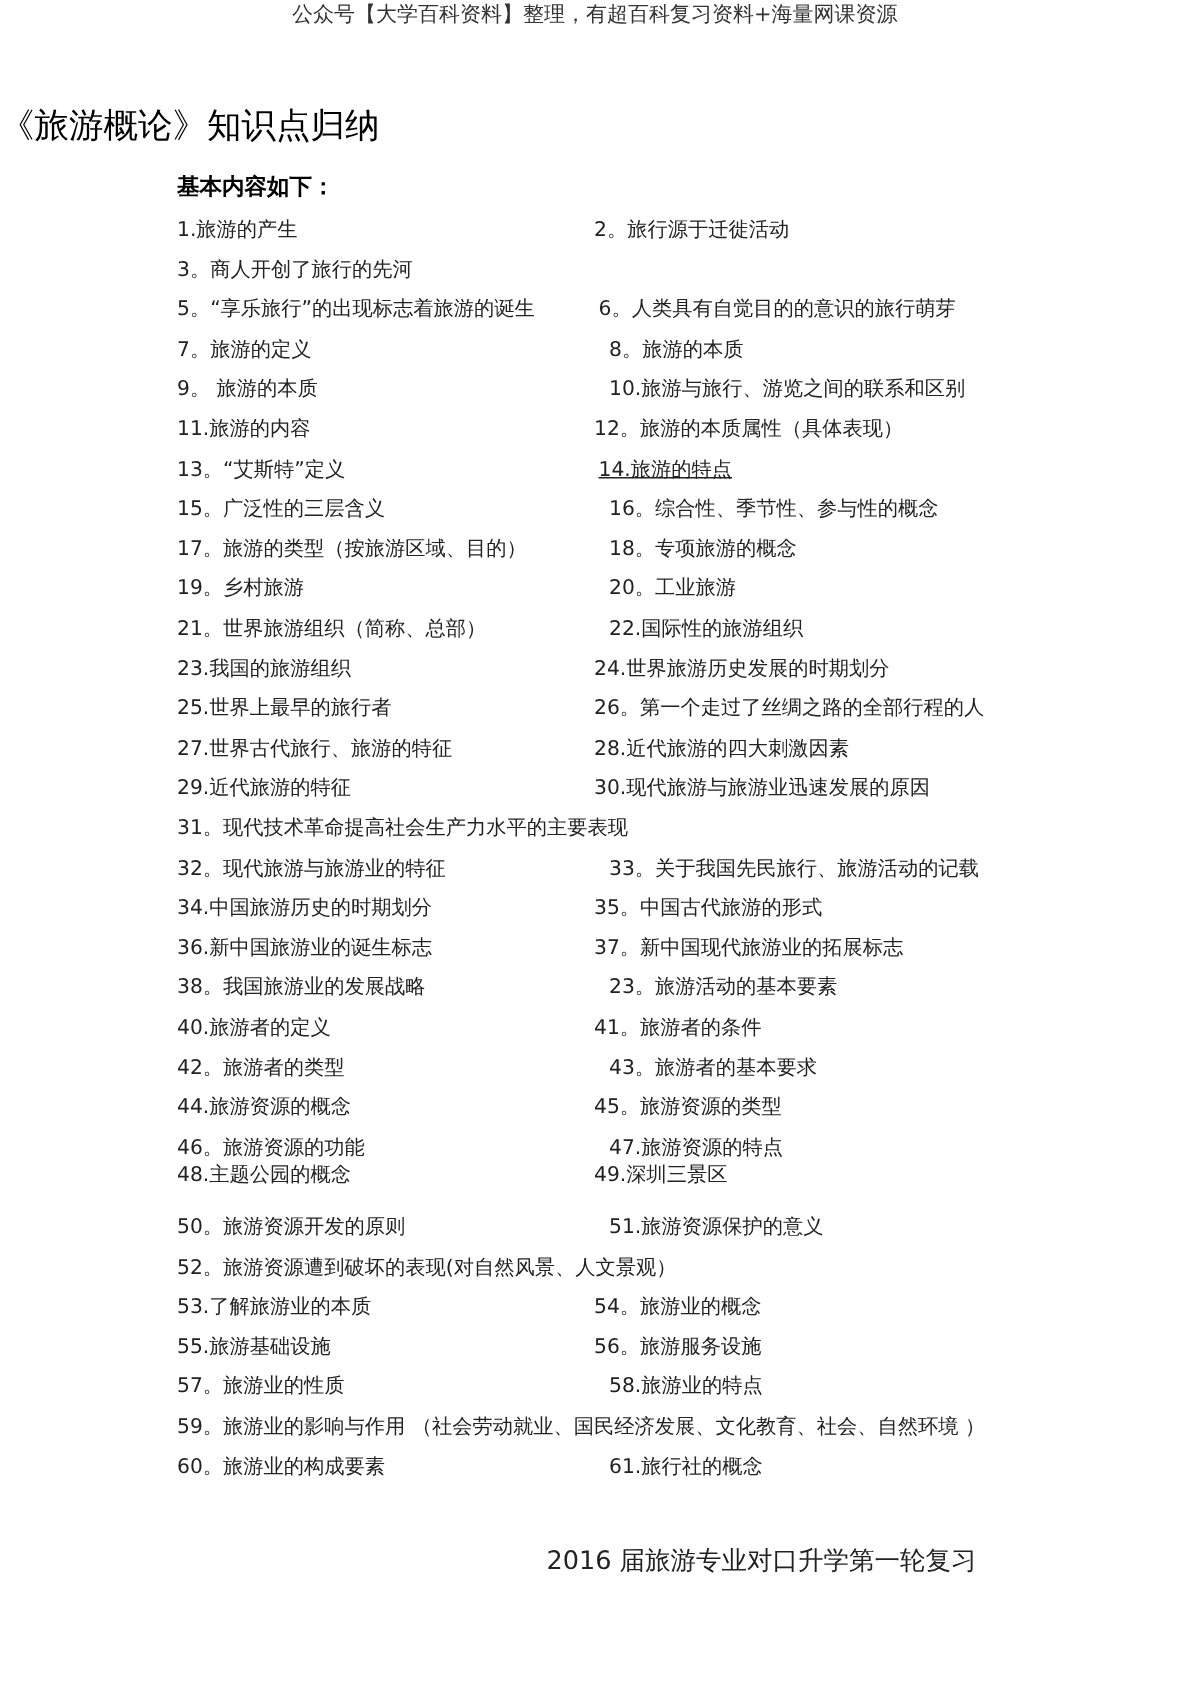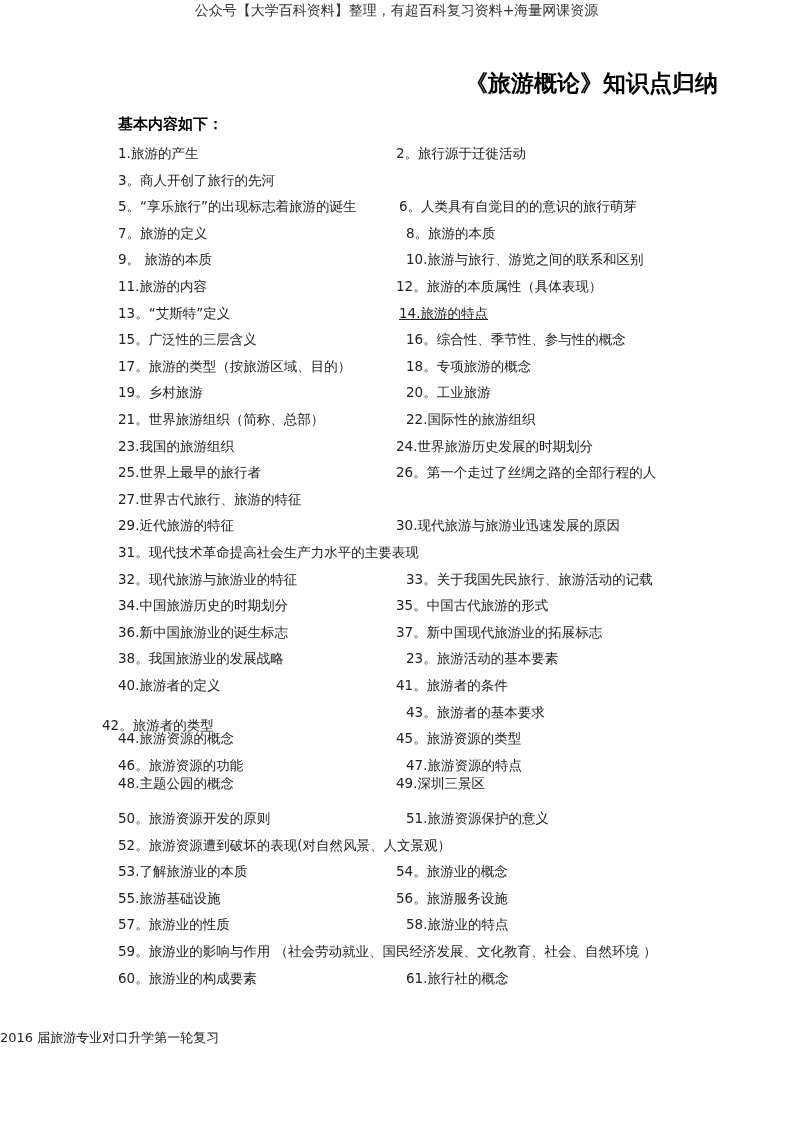--- a/index.html
+++ b/index.html
@@ -1,25 +1,25 @@
 <!DOCTYPE html>
 <html><head>
 <meta charset="utf-8">
 <style>
   html, body { margin: 0; padding: 0; background: #ffffff; }
   body { width: 793px; height: 1122px; position: relative; overflow: hidden;
          font-family: "DejaVu Sans", "Liberation Sans", sans-serif; color: #222; }
   .header-note { position: absolute; top: 0; left: 0; width: 793px; text-align: center;
          font-family: "DejaVu Serif", "Liberation Serif", serif; font-size: 14px; line-height: 20px; color: #333; }
-  .title { position: absolute; top: 68px; left: 0; width: 718px; text-align: right;
-         font-size: 23px; font-weight: bold; color: #000; letter-spacing: 0px; }
+  .title { position: absolute; top: 68px; left: 0; width: 718px; text-align: left;
+         font-size: 23px; font-weight: normal; color: #000; letter-spacing: 0px; }
   .subtitle { position: absolute; top: 115px; left: 118px; font-size: 15px; font-weight: bold; color: #000; }
   .row { position: absolute; left: 0; width: 793px; height: 24px; font-size: 13.5px; line-height: 24px; }
   .item { position: absolute; top: 0; white-space: nowrap; color: #222; }
-  .footer { position: absolute; top: 1029px; left: 0; width: 651px; text-align: left; font-size: 13px; color: #222; }
+  .footer { position: absolute; top: 1029px; left: 0; width: 651px; text-align: right; font-size: 17px; color: #222; }
 </style>
 </head>
 <body>
 
 <div class="header-note">公众号【大学百科资料】整理，有超百科复习资料+海量网课资源</div>
 <div class="title">《旅游概论》知识点归纳</div>
 <div class="subtitle">基本内容如下：</div>
 
 <div id="list">
     <div class="row" style="top: 141px;">
@@ -68,20 +68,21 @@
     <div class="row" style="top: 433.6px;">
       <span class="item" style="left: 118px;">23.我国的旅游组织</span>
       <span class="item" style="left: 396px;">24.世界旅游历史发展的时期划分</span>
     </div>
     <div class="row" style="top: 460.2px;">
       <span class="item" style="left: 118px;">25.世界上最早的旅行者</span>
       <span class="item" style="left: 396px;">26。第一个走过了丝绸之路的全部行程的人</span>
     </div>
     <div class="row" style="top: 486.8px;">
       <span class="item" style="left: 118px;">27.世界古代旅行、旅游的特征</span>
+      <span class="item" style="left: 396px;">28.近代旅游的四大刺激因素</span>
     </div>
     <div class="row" style="top: 513.4px;">
       <span class="item" style="left: 118px;">29.近代旅游的特征</span>
       <span class="item" style="left: 396px;">30.现代旅游与旅游业迅速发展的原因</span>
     </div>
     <div class="row" style="top: 540px;">
       <span class="item" style="left: 118px;">31。现代技术革命提高社会生产力水平的主要表现</span>
     </div>
     <div class="row" style="top: 566.6px;">
       <span class="item" style="left: 118px;">32。现代旅游与旅游业的特征</span>
@@ -97,21 +98,21 @@
     </div>
     <div class="row" style="top: 646.4px;">
       <span class="item" style="left: 118px;">38。我国旅游业的发展战略</span>
       <span class="item" style="left: 406px;">23。旅游活动的基本要素</span>
     </div>
     <div class="row" style="top: 673px;">
       <span class="item" style="left: 118px;">40.旅游者的定义</span>
       <span class="item" style="left: 396px;">41。旅游者的条件</span>
     </div>
     <div class="row" style="top: 699.6px;">
-      <span class="item" style="left: 102px; margin-top: 13px;">42。旅游者的类型</span>
+      <span class="item" style="left: 118px;">42。旅游者的类型</span>
       <span class="item" style="left: 406px;">43。旅游者的基本要求</span>
     </div>
     <div class="row" style="top: 726.2px;">
       <span class="item" style="left: 118px;">44.旅游资源的概念</span>
       <span class="item" style="left: 396px;">45。旅游资源的类型</span>
     </div>
     <div class="row" style="top: 752.8px;">
       <span class="item" style="left: 118px;">46。旅游资源的功能</span>
       <span class="item" style="left: 406px;">47.旅游资源的特点</span>
     </div>

